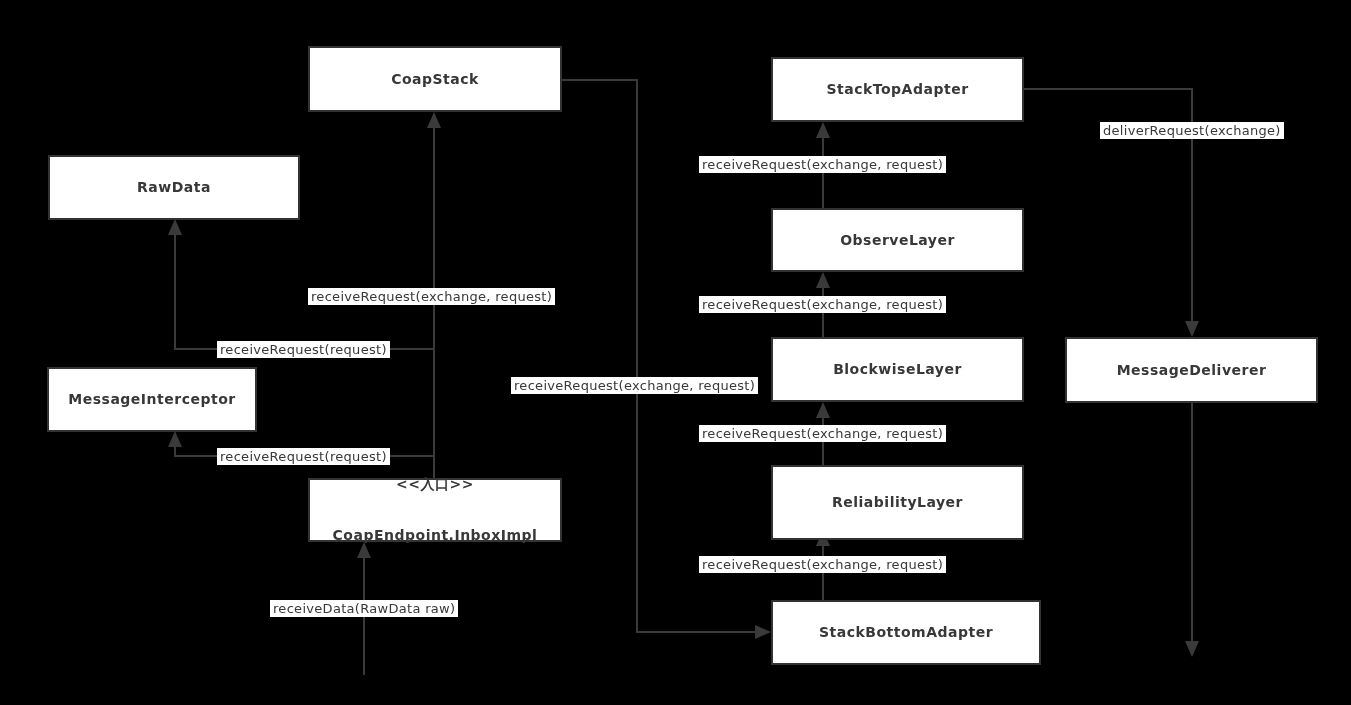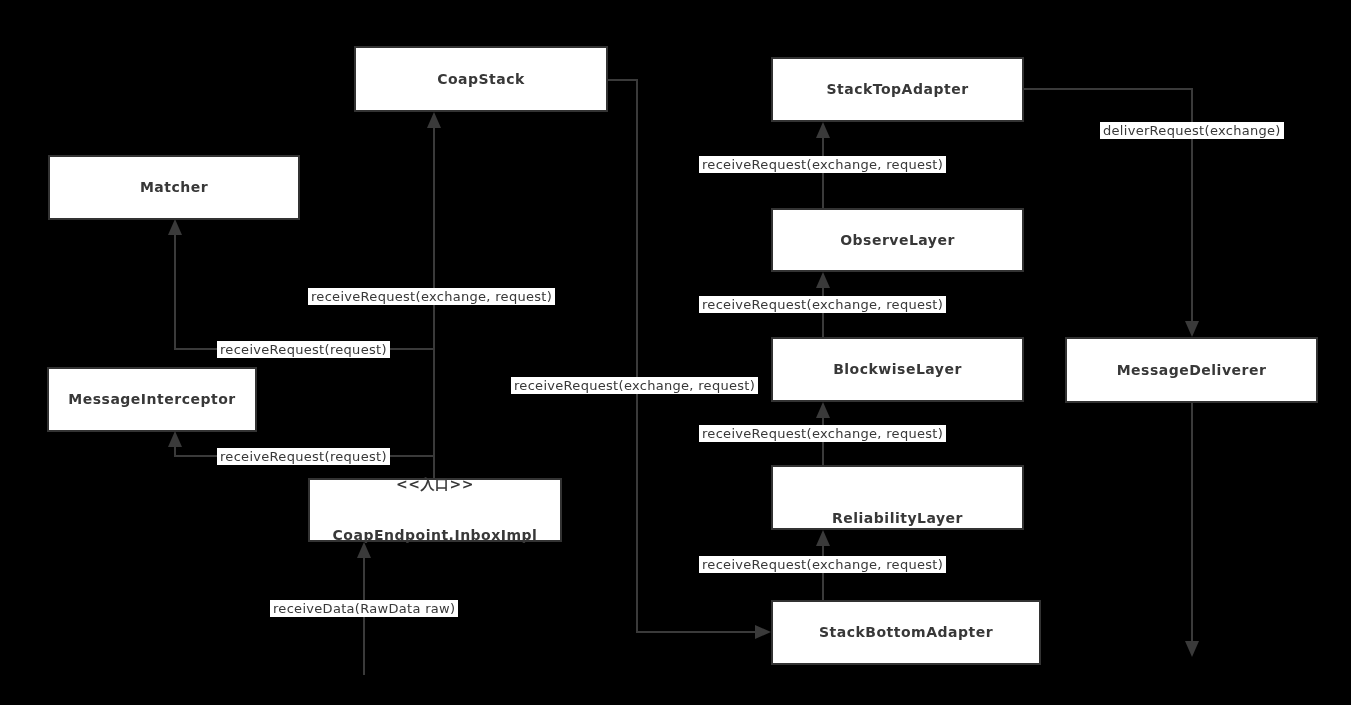--- a/index.html
+++ b/index.html
@@ -94,26 +94,26 @@
   <div class="vline" style="left:822px; top:137px; height:71px;"></div>
   <div class="arr-up" style="left:816px; top:122px;"></div>
 
   <div class="hline" style="left:1024px; top:88px; width:169px;"></div>
   <div class="vline" style="left:1191px; top:88px; height:234px;"></div>
   <div class="arr-down" style="left:1185px; top:321px;"></div>
 
   <div class="vline" style="left:1191px; top:403px; height:239px;"></div>
   <div class="arr-down" style="left:1185px; top:641px;"></div>
 
-  <div class="node" style="left:308px; top:46px; width:254px; height:66px;margin-left:46px;">
+  <div class="node" style="left:308px; top:46px; width:254px; height:66px;">
     <span>CoapStack</span>
   </div>
 
   <div class="node" style="left:48px; top:155px; width:252px; height:65px;">
-    <span>Matcher</span>
+    <span>RawData</span>
   </div>
 
   <div class="node" style="left:47px; top:367px; width:210px; height:65px;">
     <span>MessageInterceptor</span>
   </div>
 
   <div class="node" style="left:308px; top:478px; width:254px; height:64px;gap:32px;">
     <span>&lt;&lt;入口&gt;&gt;</span>
     <span>CoapEndpoint.InboxImpl</span>
   </div>
@@ -123,21 +123,21 @@
   </div>
 
   <div class="node" style="left:771px; top:208px; width:253px; height:64px;">
     <span>ObserveLayer</span>
   </div>
 
   <div class="node" style="left:771px; top:337px; width:253px; height:65px;">
     <span>BlockwiseLayer</span>
   </div>
 
-  <div class="node" style="left:771px; top:465px; width:253px; height:65px;justify-content:flex-end;">
+  <div class="node" style="left:771px; top:465px; width:253px; height:75px;">
     <span>ReliabilityLayer</span>
   </div>
 
   <div class="node" style="left:771px; top:600px; width:270px; height:65px;">
     <span>StackBottomAdapter</span>
   </div>
 
   <div class="node" style="left:1065px; top:337px; width:253px; height:66px;">
     <span>MessageDeliverer</span>
   </div>

